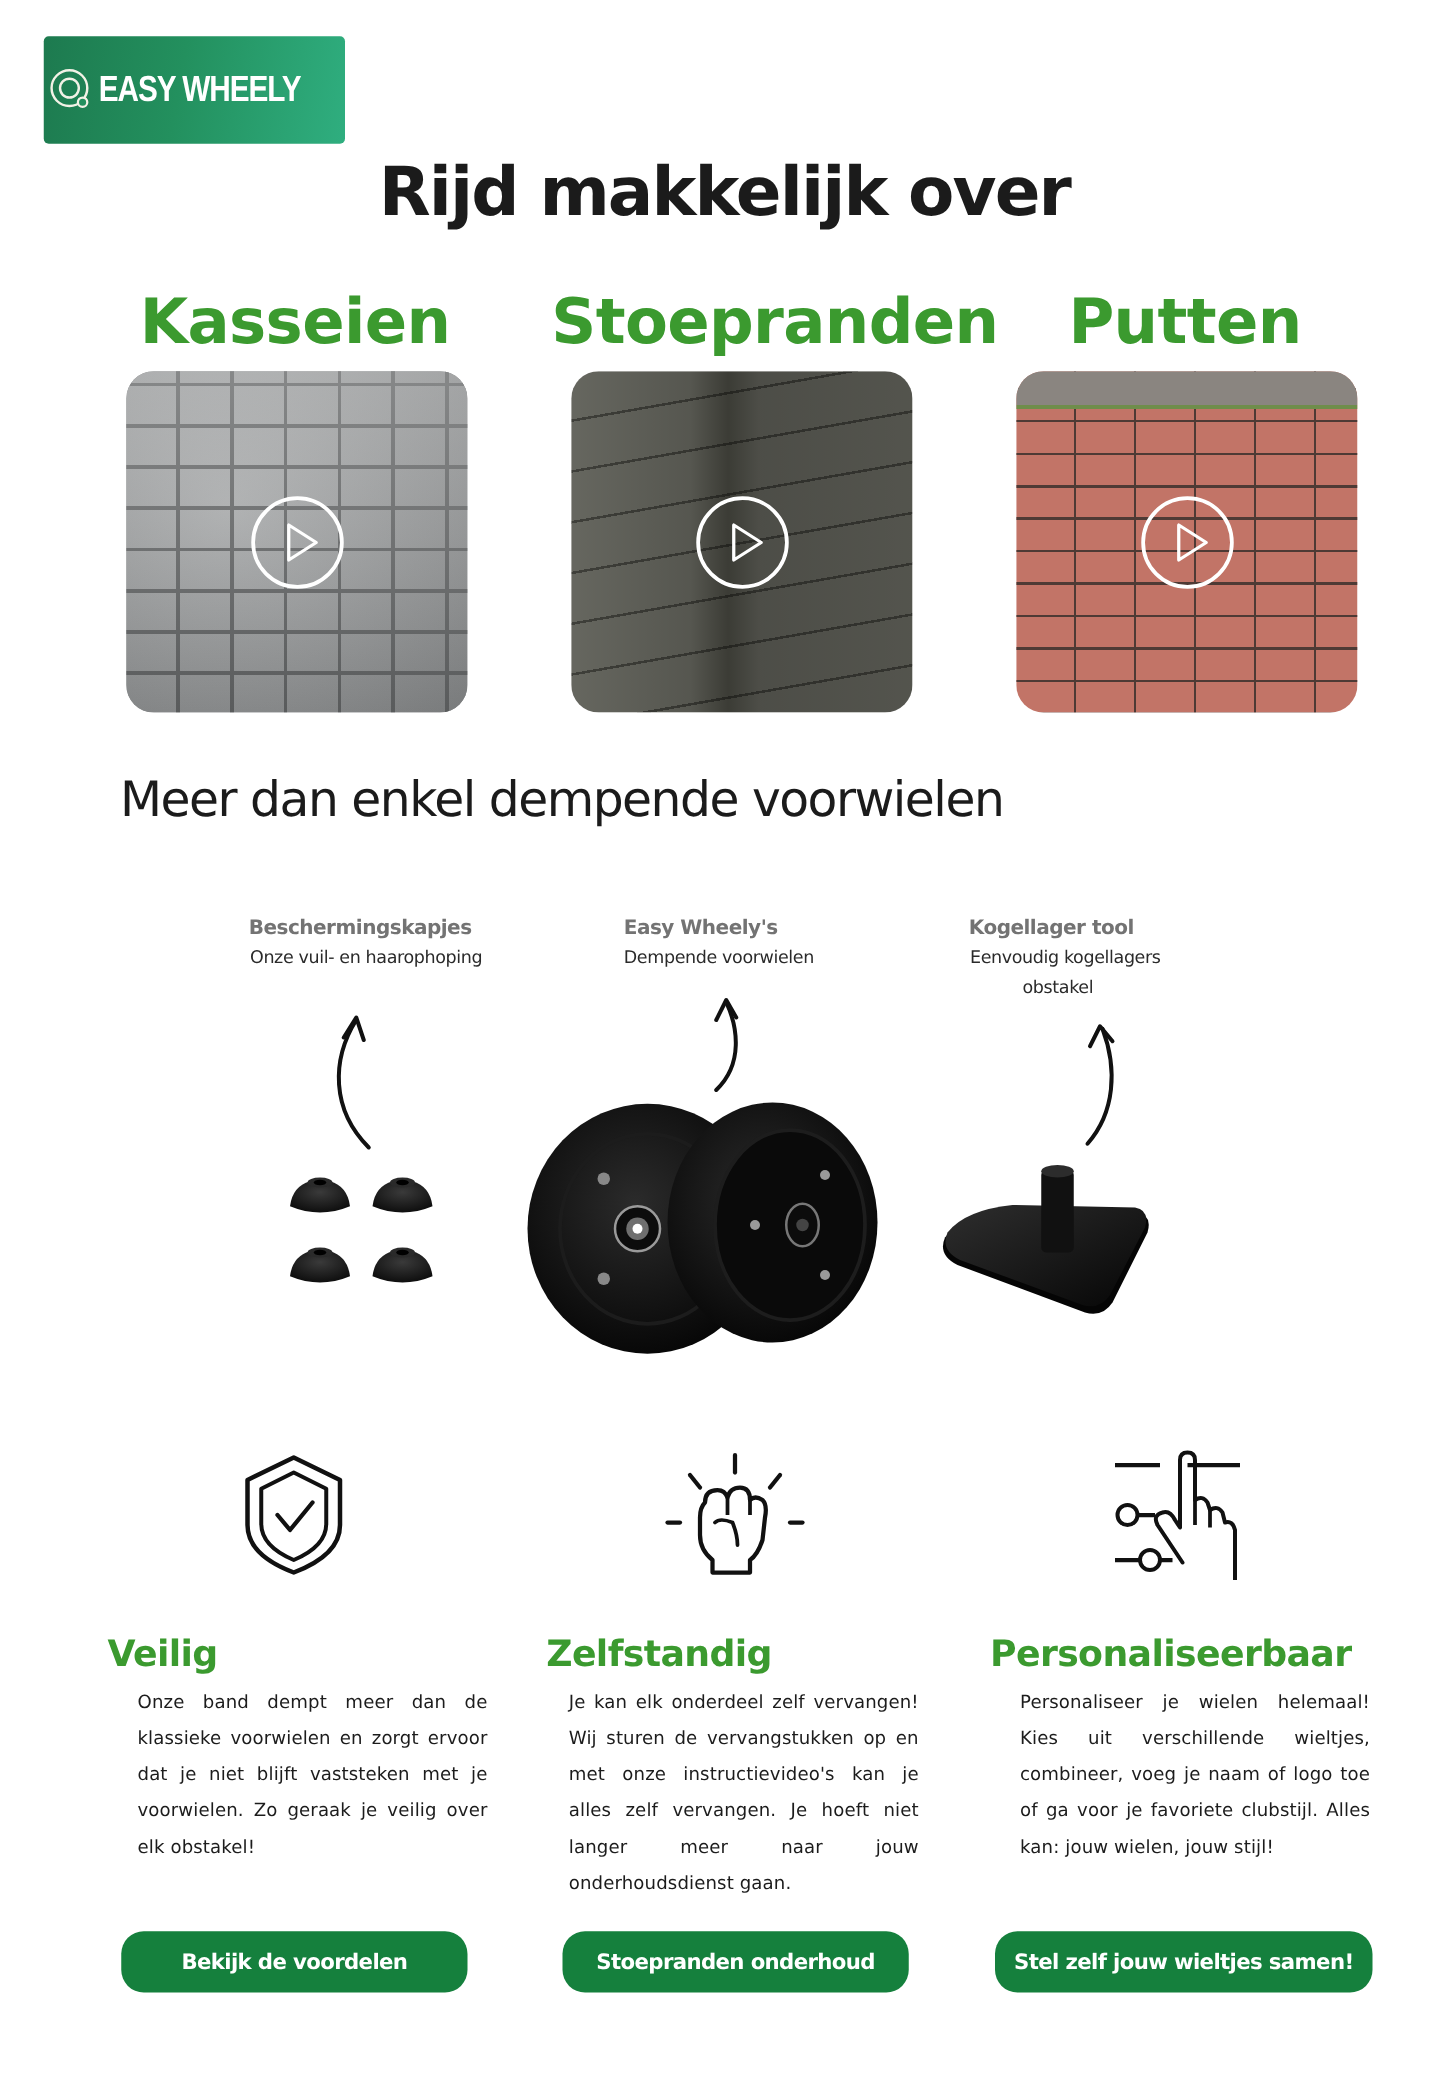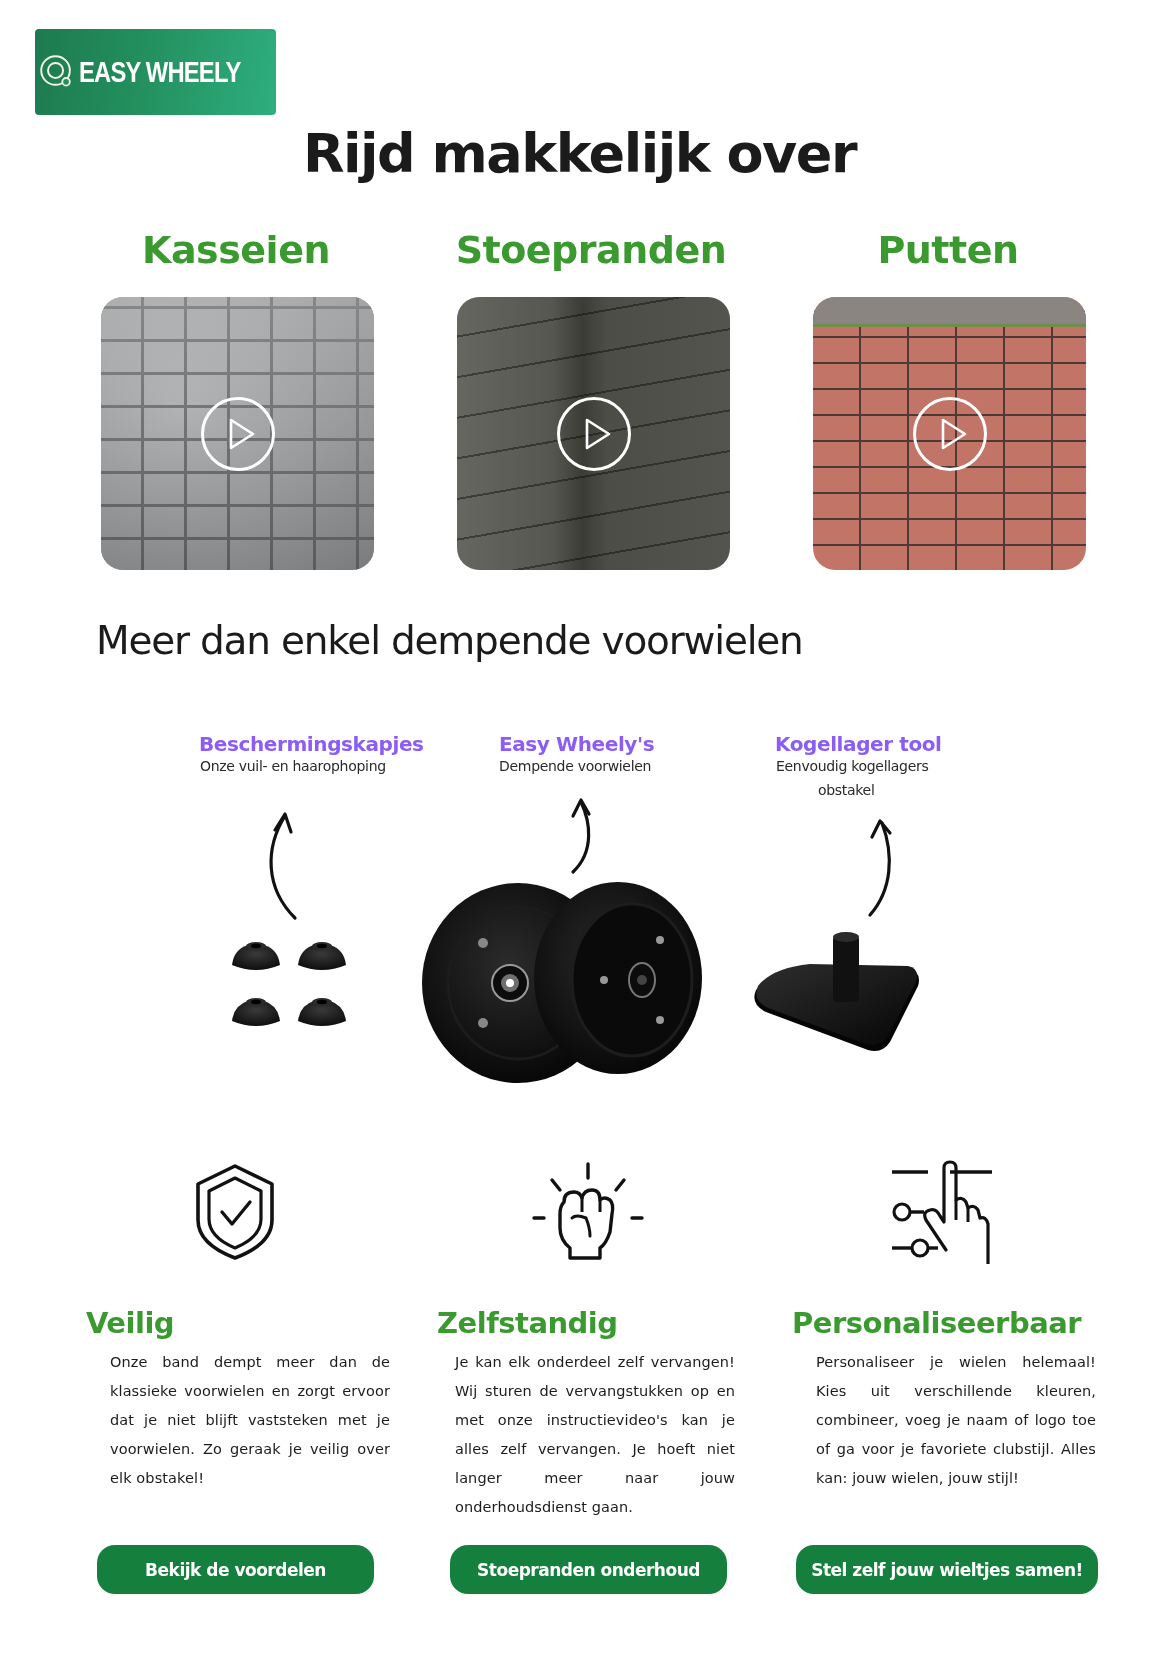--- a/index.html
+++ b/index.html
@@ -21,21 +21,21 @@
   }
 
   .h1 {
     left: 0; width: 1159px; top: 122px; text-align: center;
     font-family: "DejaVu Sans", sans-serif; font-weight: bold; font-size: 54px;
     letter-spacing: -1.5px; color: #1b1b1b;
   }
 
   .cat-title {
     width: 300px; text-align: center; top: 228px;
-    font-family: "DejaVu Sans", sans-serif; font-weight: bold; font-size: 38px;
+    font-family: "DejaVu Sans", sans-serif; font-weight: bold; font-size: 50px;
     letter-spacing: -0.5px; color: #3b9a2f;
   }
 
   .video {
     top: 297px; width: 273px; height: 273px; border-radius: 22px; overflow: hidden;
   }
   .video .tex { position: absolute; inset: 0; }
   .play {
     position: absolute; left: 50%; top: 50%; width: 74px; height: 74px; margin: -37px 0 0 -37px;
     border: 3px solid #ffffff; border-radius: 50%;
@@ -65,22 +65,22 @@
       repeating-linear-gradient(90deg, transparent 0 46px, #4e3a35 46px 48px);
   }
 
   .h2 {
     left: 96px; top: 618px;
     font-family: "DejaVu Sans", sans-serif; font-weight: normal; font-size: 39px;
     letter-spacing: -1.2px; color: #1b1b1b; white-space: nowrap;
   }
 
   .part-title {
-    font-family: "DejaVu Sans", sans-serif; font-weight: bold; font-size: 20px;
-    letter-spacing: -0.4px; color: #8b5cf6; white-space: nowrap;
+    font-family: "DejaVu Sans", sans-serif; font-weight: bold; font-size: 16px;
+    letter-spacing: -0.4px; color: #737373; white-space: nowrap;
   }
   .part-sub {
     font-family: "DejaVu Sans", sans-serif; font-size: 14px; letter-spacing: -0.3px;
     color: #2a2a2a; white-space: nowrap;
   }
 
   .feat-title {
     width: 300px; top: 1306px;
     font-family: "DejaVu Sans", sans-serif; font-weight: bold; font-size: 29px;
     letter-spacing: -0.5px; color: #3b9a2f;
@@ -253,17 +253,17 @@
   <line x1="66" y1="40" x2="66" y2="60" stroke="#111" stroke-width="3"></line>
   <line x1="78" y1="48" x2="78" y2="62" stroke="#111" stroke-width="3"></line>
 </svg>
 
 <div class="abs feat-title" style="left:86px;">Veilig</div>
 <div class="abs feat-title" style="left:437px;">Zelfstandig</div>
 <div class="abs feat-title" style="left:792px;">Personaliseerbaar</div>
 
 <div class="abs feat-text" style="left:110px;">Onze band dempt meer dan de klassieke voorwielen en zorgt ervoor dat je niet blijft vaststeken met je voorwielen. Zo geraak je veilig over elk obstakel!</div>
 <div class="abs feat-text" style="left:455px;">Je kan elk onderdeel zelf vervangen! Wij sturen de vervangstukken op en met onze instructievideo's kan je alles zelf vervangen. Je hoeft niet langer meer naar jouw onderhoudsdienst gaan.</div>
-<div class="abs feat-text" style="left:816px;">Personaliseer je wielen helemaal! Kies uit verschillende kleuren, combineer, voeg je naam of logo toe of ga voor je favoriete clubstijl. Alles kan: jouw wielen, jouw stijl!</div>
+<div class="abs feat-text" style="left:816px;">Personaliseer je wielen helemaal! Kies uit verschillende wieltjes, combineer, voeg je naam of logo toe of ga voor je favoriete clubstijl. Alles kan: jouw wielen, jouw stijl!</div>
 
 <button class="abs btn" style="left:97px; width:277px;">Bekijk de voordelen</button>
 <button class="abs btn" style="left:450px; width:277px;">Stoepranden onderhoud</button>
 <button class="abs btn" style="left:796px; width:302px;">Stel zelf jouw wieltjes samen!</button>
 
 </body></html>

